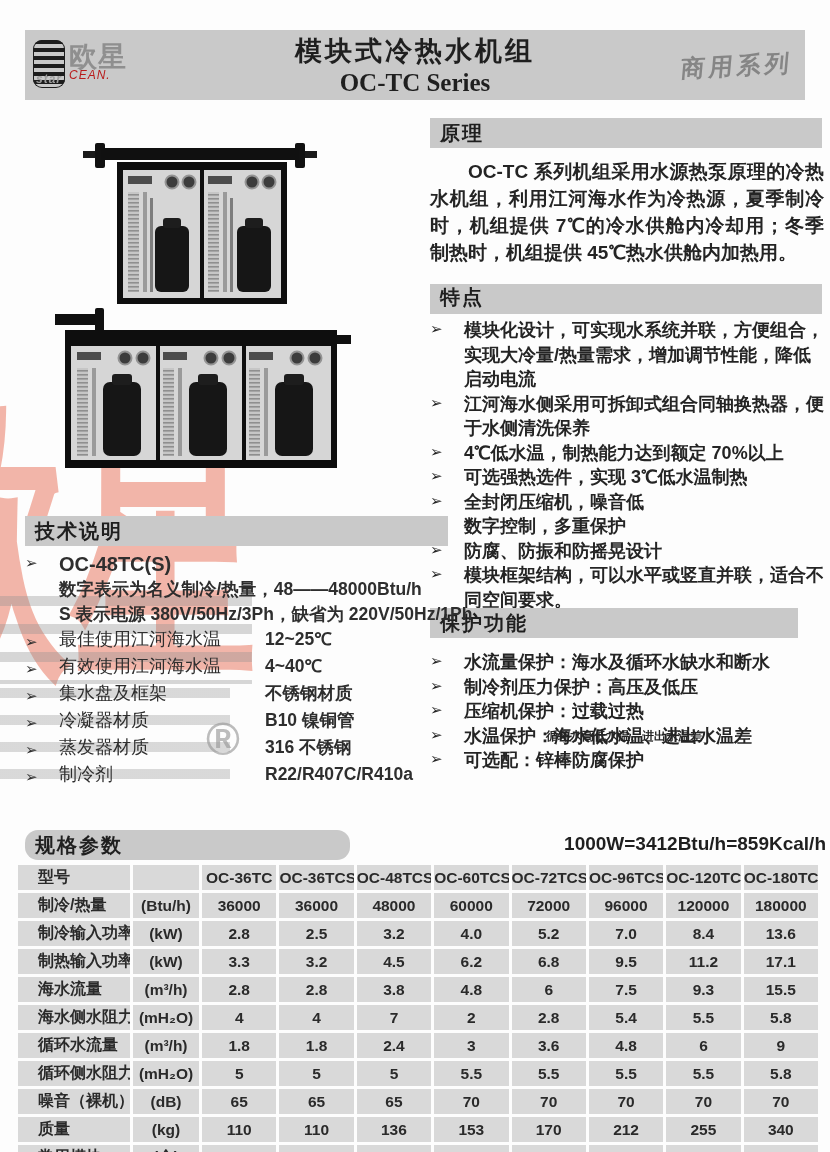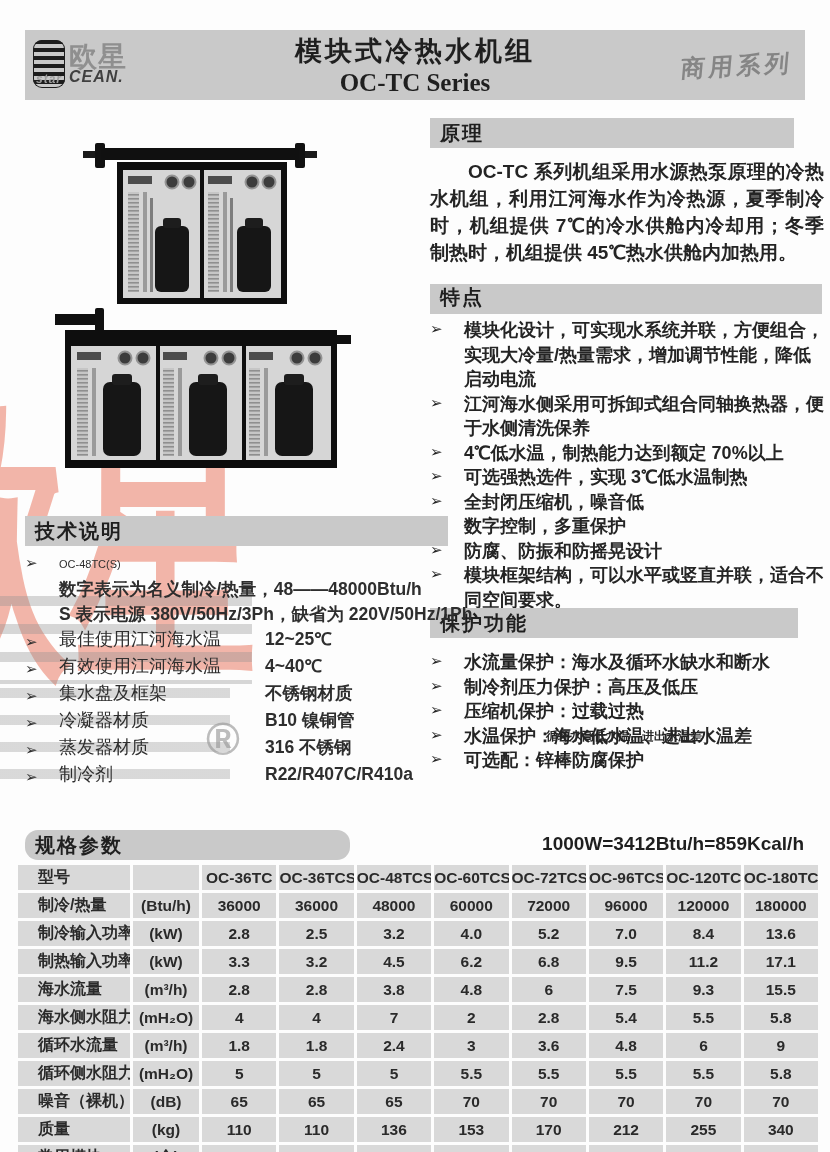--- a/index.html
+++ b/index.html
@@ -24,33 +24,33 @@
   
   .header-bar { position:absolute; left:25px; top:30px; width:780px; height:70px; background:#c9c9c9; }
   .logo { position:absolute; left:8px; top:8px; width:150px; height:56px; }
   .logo-o { position:absolute; left:0; top:2px; width:32px; height:48px; border-radius:9px;
             background:repeating-linear-gradient(180deg,#1d1d1d 0 4px, #c9c9c9 4px 8px);
             box-shadow: inset 0 0 0 1px #1d1d1d; }
   .logo-star { position:absolute; left:3px; top:34px; font-size:12px; font-style:italic;
                color:#9d9d9d; font-weight:700; letter-spacing:1px; }
   .logo-cn { position:absolute; left:36px; top:0; font-size:28px; font-weight:800; color:#8f8f8f;
              letter-spacing:1px; }
-  .logo-en { position:absolute; left:36px; top:30px; font-size:16px; font-weight:700; color:#404040;
+  .logo-en { position:absolute; left:36px; top:30px; font-size:12px; font-weight:400; color:#b91c1c;
              font-style:italic; letter-spacing:1px; }
   .title-block { position:absolute; left:190px; top:3px; width:400px; text-align:center; }
   .title-cn { font-size:27px; font-weight:800; color:#1f1f1f; letter-spacing:3px; }
   .title-en { font-size:25px; font-weight:700; color:#1f1f1f; font-family:"Liberation Serif", serif; }
   .series { position:absolute; right:12px; top:20px; font-size:24px; font-weight:800; color:#858585;
             font-family:"Liberation Serif", serif; transform:rotate(-3deg) skewX(-8deg);
             letter-spacing:4px; }
 
   
   .bar { position:absolute; background:#c9c9c9; height:30px; line-height:30px; padding-left:10px;
          font-size:20px; font-weight:800; color:#1f1f1f; letter-spacing:2px; }
-  .bar-principle { left:430px; top:118px; width:364px; }
+  .bar-principle { left:430px; top:118px; width:392px; }
   .bar-features  { left:430px; top:284px; width:392px;font-family:Liberation Mono, monospace; }
   .bar-protect   { left:430px; top:608px; width:368px; }
   .bar-tech      { left:25px;  top:516px; width:423px; }
   .bar-specs     { left:25px;  top:830px; width:325px;border-radius:13px; }
 
   
   .principle-text { position:absolute; left:430px; top:158px; width:394px; font-size:19px;
                     font-weight:600; line-height:27px; text-indent:2em; text-align:justify;
                     color:#242424; }
   .blist { position:absolute; list-style:none; }
@@ -58,29 +58,29 @@
   .blist .b { width:34px; flex:none; font-size:15px; color:#242424; padding-top:2px; }
   .blist .t { flex:1; font-size:18px; font-weight:600; line-height:24.5px; color:#242424; }
   .features-list { left:430px; top:318px; width:398px; }
   .protect-list  { left:430px; top:650px; width:398px; }
   .cont-line { margin-left:116px; font-size:12px; font-weight:600; line-height:24.5px; color:#242424; }
 
   
   .tech-list { position:absolute; left:25px; top:552px; width:402px; }
   .tech-model-row { display:flex; }
   .tech-model-row .b { width:34px; flex:none; font-size:15px; padding-top:2px; }
-  .tech-model { font-size:11px; font-weight:400; line-height:25px; }
+  .tech-model { font-size:20px; font-weight:700; line-height:25px; }
   .tech-note { margin-left:34px; font-size:17.5px; font-weight:700; line-height:25px; white-space:nowrap; }
   .tech-row { position:relative; display:flex; line-height:25px; }
   .tech-row .b { width:34px; flex:none; font-size:15px; padding-top:2px; }
   .tech-row .lab { font-size:18px; font-weight:400; }
   .tech-row .val { position:absolute; left:240px; font-size:17.5px; font-weight:700; }
 
   
-  .spec-note { position:absolute; right:26px; top:833px; font-size:19px; font-weight:800; color:#1f1f1f; }
+  .spec-note { position:absolute; right:4px; top:833px; font-size:19px; font-weight:800; color:#1f1f1f; }
   table.spec { position:absolute; left:15px; top:862px; width:806px; border-collapse:separate;
                border-spacing:3px; table-layout:fixed; }
   table.spec td { background:#d9d9d9; font-size:15.5px; font-weight:700; color:#2a2a2a;
                   text-align:center; padding:2px 0; height:20px; overflow:hidden; white-space:nowrap; }
   table.spec td.lbl { text-align:left; padding-left:20px; font-size:16px; }
 
   .photo { position:absolute; left:55px; top:138px; z-index:1; }
 </style>
 </head>
 <body>

